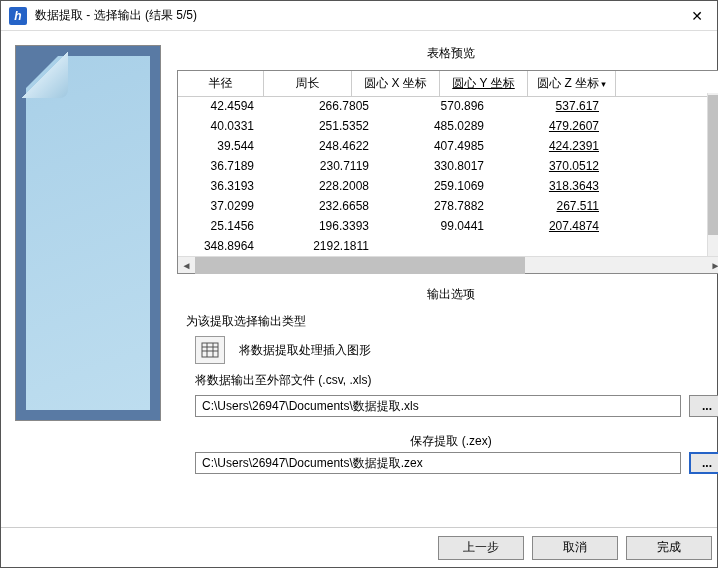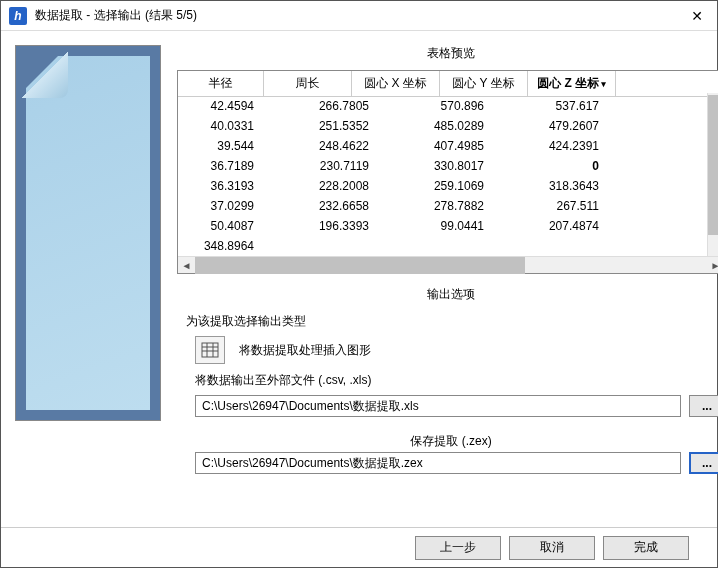--- a/index.html
+++ b/index.html
@@ -19,39 +19,39 @@
 .section-label { font-size: 12px; margin-bottom: 2px; text-align: center; }
 .grid-wrap { border: 1px solid #888; height: 204px; display: flex; flex-direction: column; position: relative; }
 .grid-head { display: flex; background: #fff; border-bottom: 1px solid #ccc; flex-shrink: 0; }
 .grid-head .cell { padding: 4px 6px; text-align: center; font-size: 12px; border-right: 1px solid #ccc; }
 .grid-body { flex: 1; overflow: hidden; }
 .grid-row { display: flex; gap: 27px; }
 .grid-row .cell { padding: 2px 10px; text-align: right; font-size: 12px; min-height: 20px; }
 .c0 { width: 86px; }
 .c1 { width: 88px; }
 .c2 { width: 88px; }
-.c3 { width: 88px; }
-.c4 { width: 88px; font-weight: bold; }
+.c3 { width: 88px; text-decoration: underline; }
+.c4 { width: 88px; }
 .vscroll { width: 17px; background: #f0f0f0; position: absolute; right: 0; top: 22px; bottom: 17px; border-left: 1px solid #ddd; }
 .vthumb { background: #c1c1c1; height: 140px; margin-top: 2px; }
 .hscroll { height: 17px; background: #f0f0f0; display: flex; align-items: center; border-top: 1px solid #ddd; }
 .harrow { width: 17px; height: 17px; display: flex; align-items: center; justify-content: center; color: #555; font-size: 10px; cursor: pointer; }
 .htrack { flex: 1; position: relative; height: 17px; }
 .hthumb { position: absolute; left: 0; width: 330px; top: 0; bottom: 0; background: #c1c1c1; }
 .opts { margin-top: 6px; }
 .opts-inner { padding: 4px 0 0 0; }
 .opt-sub { margin: 4px 0 6px 9px; }
 .icon-row { display: flex; align-items: center; gap: 14px; margin: 4px 0 8px 18px; }
 .icon-btn { width: 30px; height: 28px; border: 1px solid #999; background: #f4f4f4; display: flex; align-items: center; justify-content: center; cursor: pointer; font-size: 14px; }
 .path-row { display: flex; align-items: center; gap: 8px; margin: 2px 0 6px 18px; }
 .path-input { flex: 1; border: 1px solid #888; padding: 3px 6px; font-size: 12px; height: 22px; font-family: inherit; }
 .browse { width: 36px; height: 22px; border: 1px solid #888; background: #e7e7e7; cursor: pointer; font-weight: bold; display: flex; align-items: center; justify-content: center; }
 .browse.active { border: 2px solid #2563c7; }
 .save-section { margin-top: 4px; }
-.footer { height: 40px; border-top: 1px solid #ccc; display: flex; align-items: center; justify-content: flex-end; padding: 0 28px; gap: 8px; }
+.footer { height: 40px; border-top: 1px solid #ccc; display: flex; align-items: center; justify-content: flex-end; padding: 0 5px; gap: 8px; }
 .btn { width: 86px; height: 24px; border: 1px solid #888; background: #e7e7e7; font-size: 12px; cursor: pointer; font-family: inherit; }
 .dropdown-arrow { font-size: 9px; margin-left: 2px; }
 </style>
 </head>
 <body>
 
 <div class="window">
   <div class="titlebar">
     <div class="app-icon">h</div>
     <div class="title">数据提取 - 选择输出 (结果 5/5)</div>
@@ -94,45 +94,47 @@
               <div class="cell c0">39.544</div>
               <div class="cell c1">248.4622</div>
               <div class="cell c2">407.4985</div>
               <div class="cell c3">424.2391</div>
               <div class="cell c4">0</div>
             </div>
             <div class="grid-row">
               <div class="cell c0">36.7189</div>
               <div class="cell c1">230.7119</div>
               <div class="cell c2">330.8017</div>
+              <div class="cell c3">370.0512</div>
               <div class="cell c4">0</div>
             </div>
             <div class="grid-row">
               <div class="cell c0">36.3193</div>
               <div class="cell c1">228.2008</div>
               <div class="cell c2">259.1069</div>
               <div class="cell c3">318.3643</div>
               <div class="cell c4">0</div>
             </div>
             <div class="grid-row">
               <div class="cell c0">37.0299</div>
               <div class="cell c1">232.6658</div>
               <div class="cell c2">278.7882</div>
               <div class="cell c3">267.511</div>
               <div class="cell c4">0</div>
             </div>
             <div class="grid-row">
-              <div class="cell c0">50.4087</div>
+              <div class="cell c0">25.1456</div>
               <div class="cell c1">196.3393</div>
               <div class="cell c2">99.0441</div>
               <div class="cell c3">207.4874</div>
               <div class="cell c4">0</div>
             </div>
             <div class="grid-row">
               <div class="cell c0">348.8964</div>
+              <div class="cell c1">2192.1811</div>
               <div class="cell c2"></div>
               <div class="cell c3"></div>
               <div class="cell c4"></div>
             </div>
           </div>
         <div class="vscroll">
             <div class="vthumb"></div>
           </div>
         <div class="hscroll">
           <div class="harrow">◄</div>

